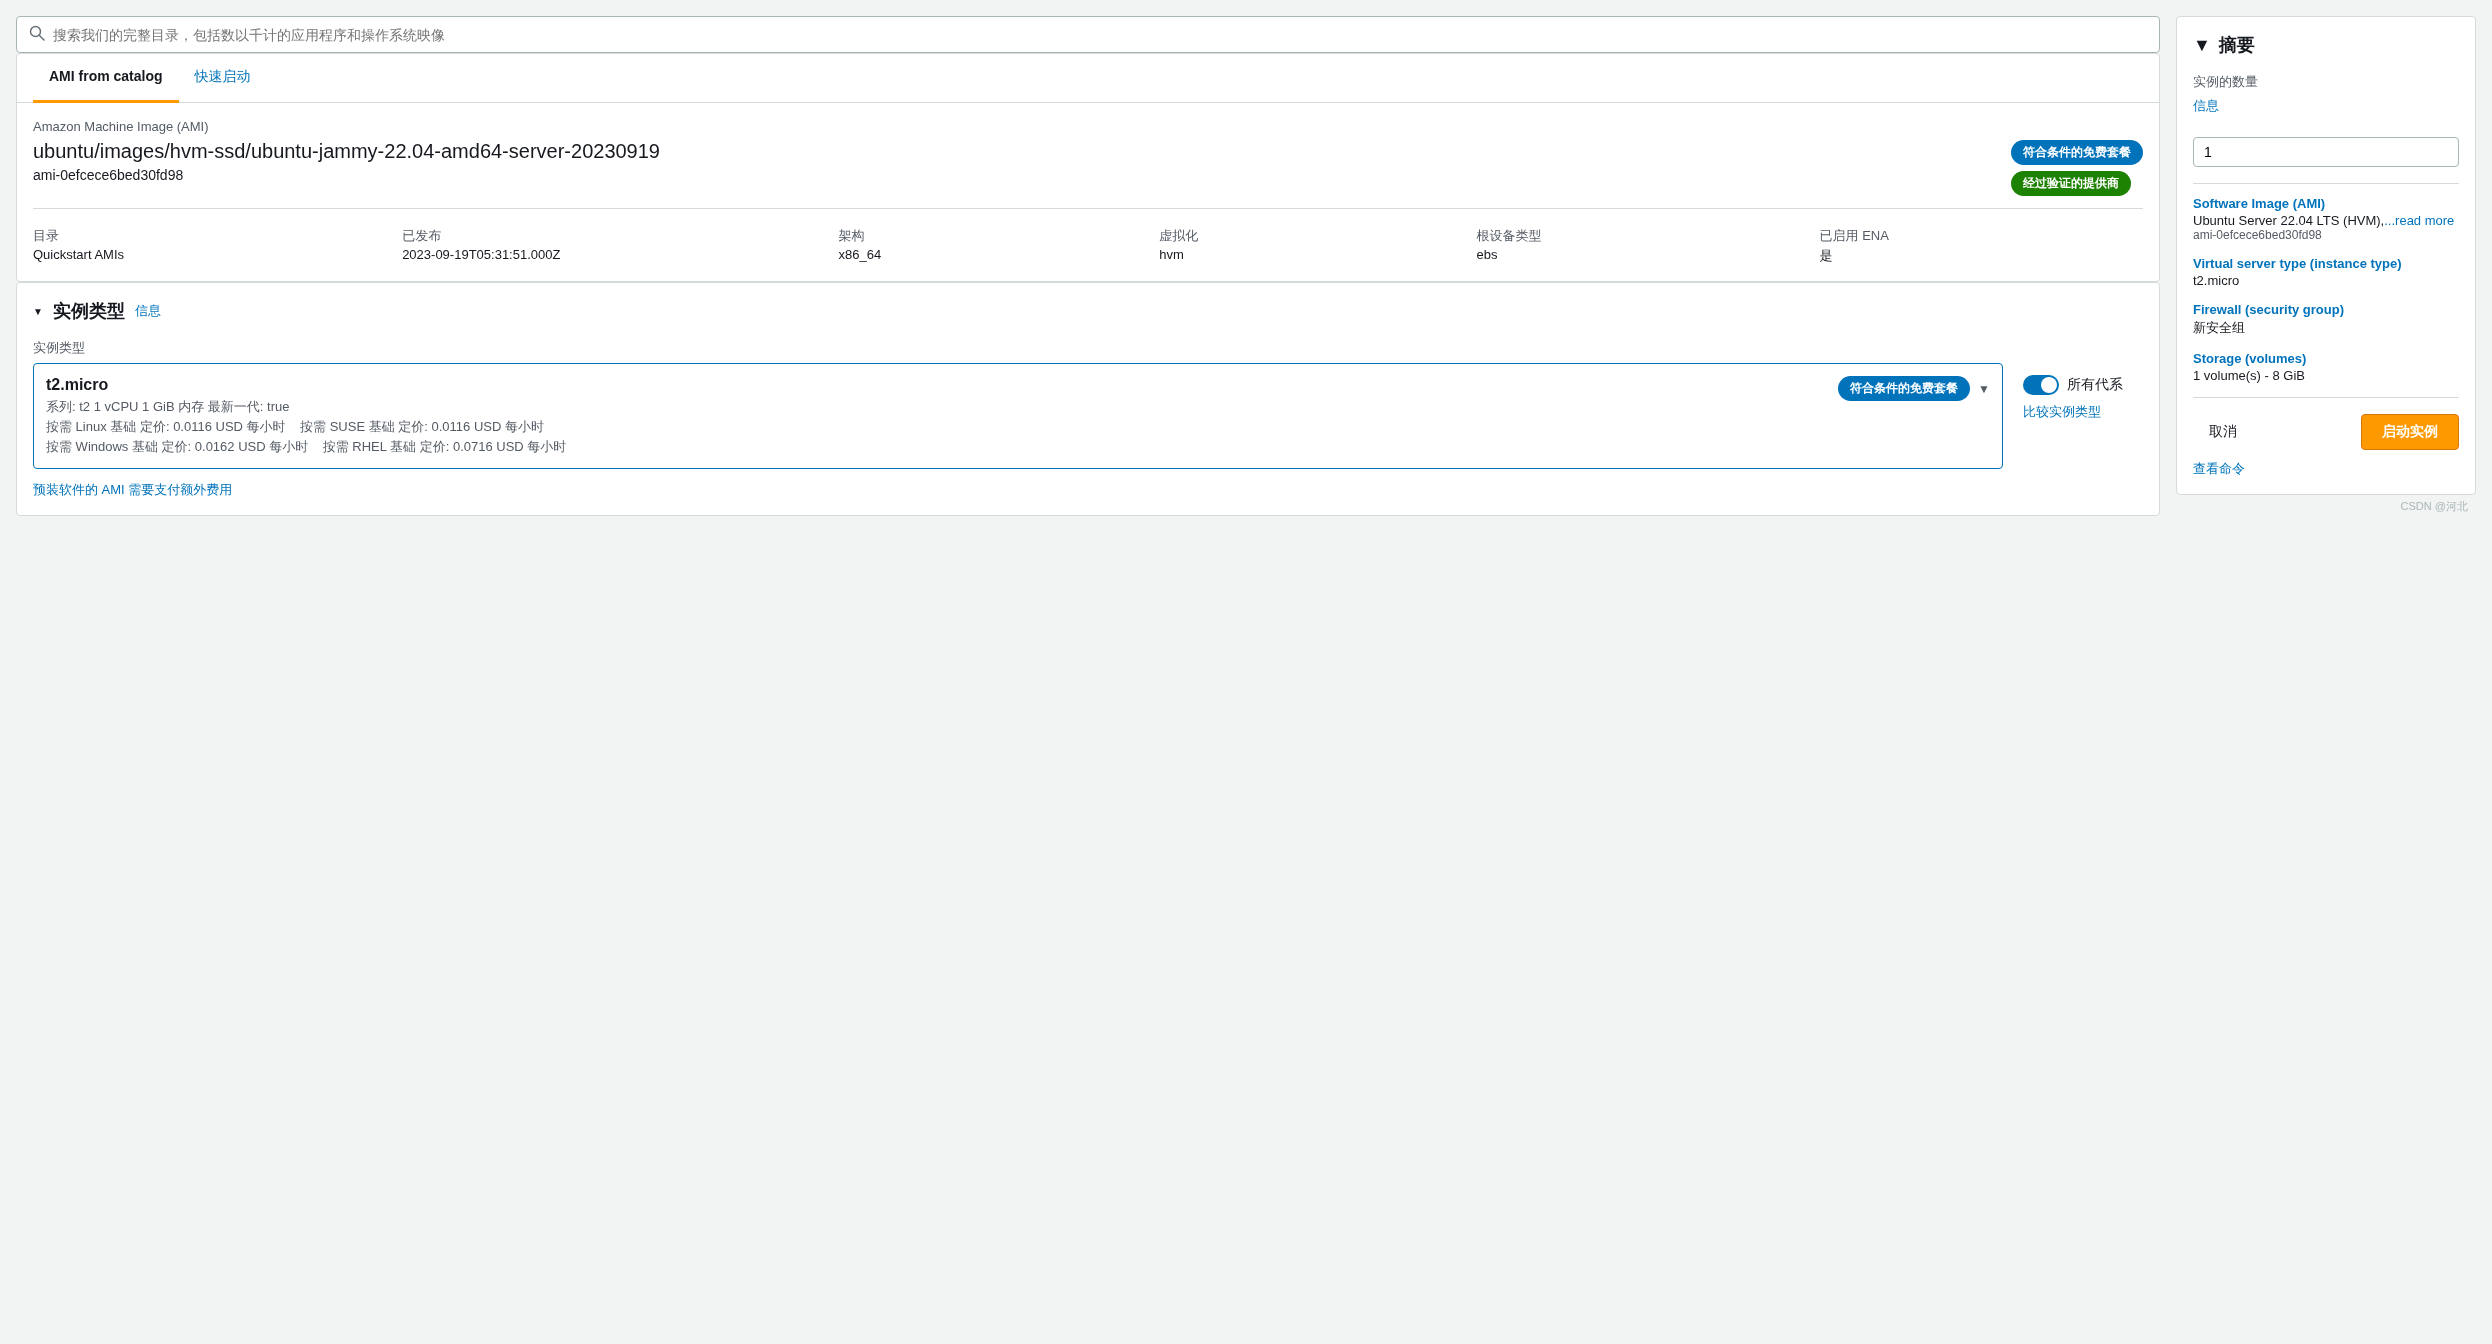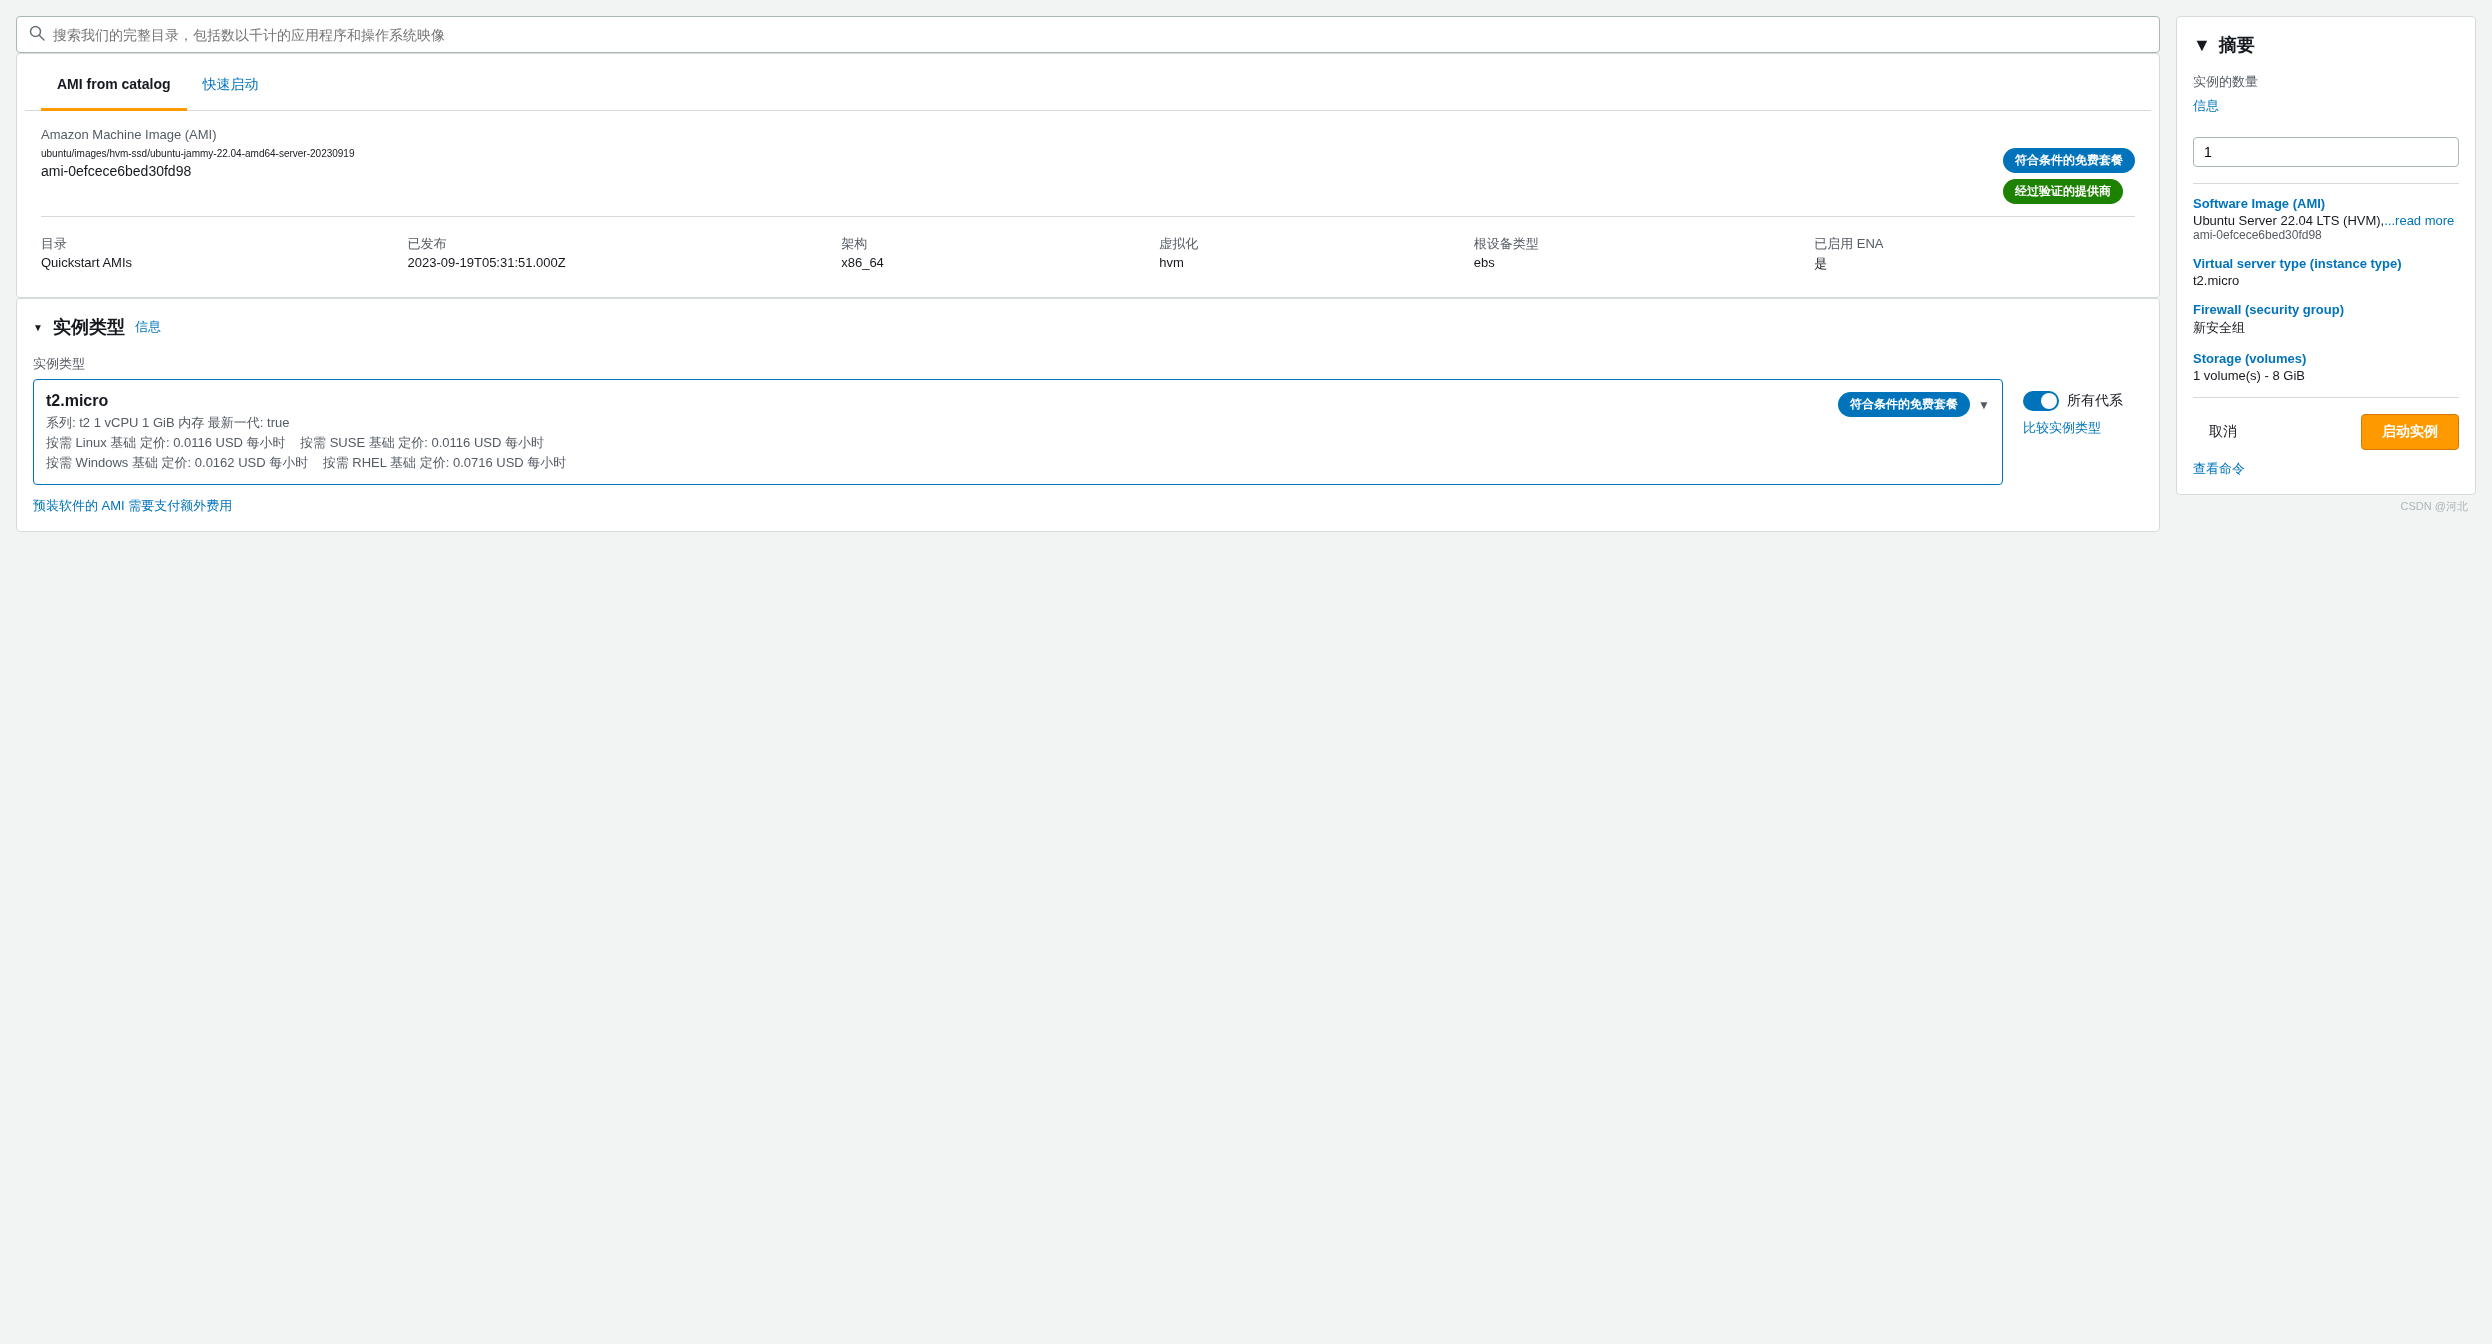--- a/index.html
+++ b/index.html
@@ -47,21 +47,21 @@
     .search-icon-svg {
       color: #687078;
       flex-shrink: 0;
     }
 
     
     .ami-section {
       background: white;
       border: 1px solid #d5dbdb;
       border-radius: 4px;
-      padding: 8px;
+      padding: 0;
     }
     .tabs {
       display: flex;
       border-bottom: 1px solid #d5dbdb;
       padding: 0 16px;
     }
     .tab {
       padding: 14px 16px;
       cursor: pointer;
       font-size: 14px;
@@ -86,21 +86,21 @@
     .ami-row {
       display: flex;
       align-items: flex-start;
       justify-content: space-between;
       gap: 16px;
     }
     .ami-info {
       flex: 1;
     }
     .ami-path {
-      font-size: 10px;
+      font-size: 20px;
       color: #16191f;
       margin-bottom: 4px;
     }
     .ami-id {
       font-size: 14px;
       color: #16191f;
     }
     .ami-badges {
       display: flex;
       flex-direction: column;

